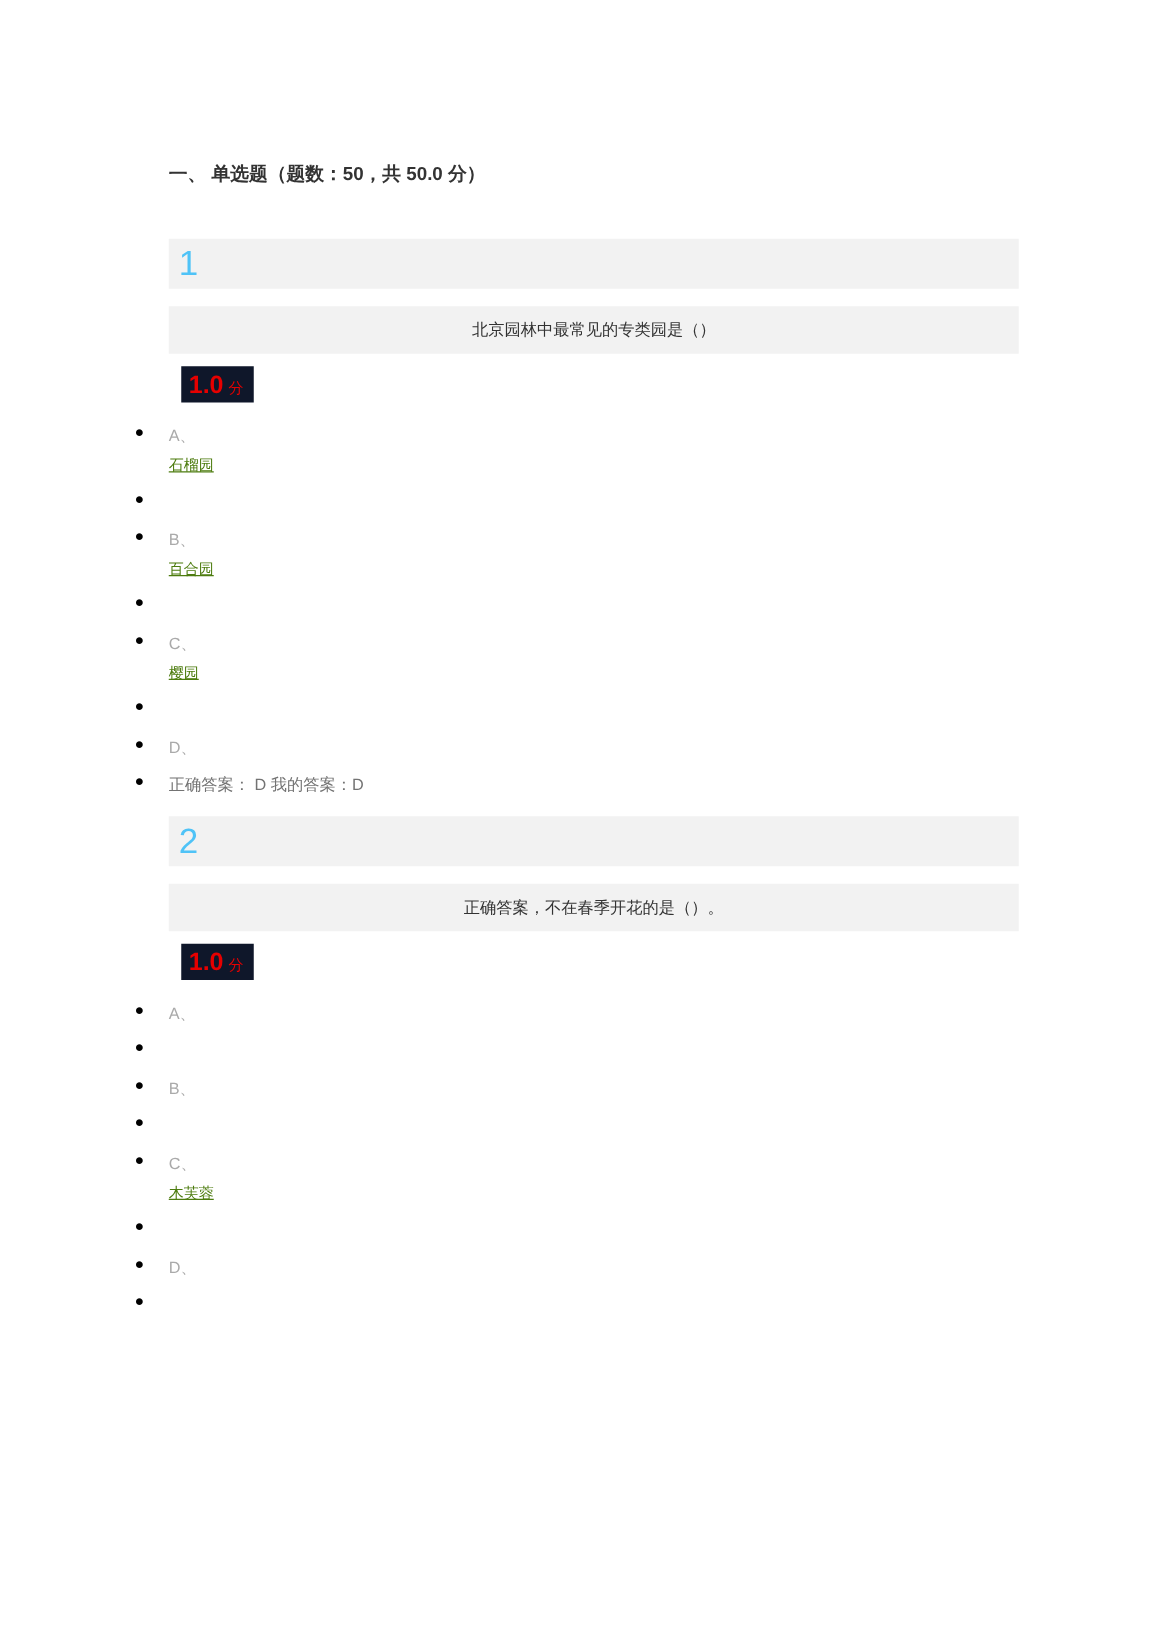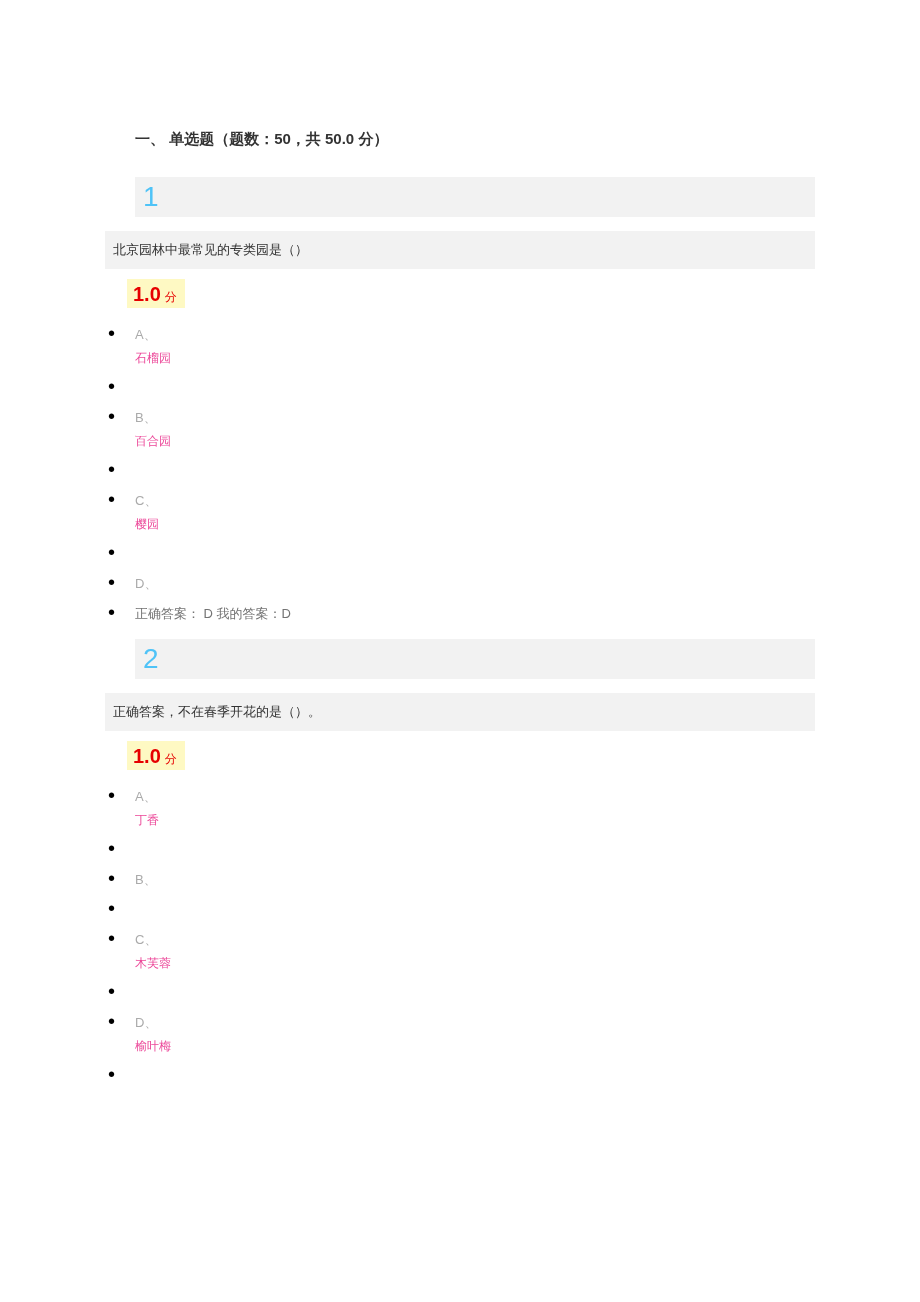--- a/index.html
+++ b/index.html
@@ -11,46 +11,48 @@
       font-family: "Microsoft YaHei", Arial, sans-serif;
       background: #ffffff;
       width: 920px;
       padding: 130px 105px 40px 105px;
       font-size: 13px;
       color: #333;
     }
     .section-title {
       font-size: 15px;
       font-weight: bold;
-      margin-bottom: 28px;
+      margin-bottom: 42px;
       margin-left: 30px;
     }
     .question-number-box {
       background: #f2f2f2;
       padding: 6px 8px;
       margin-left: 30px;
       margin-bottom: 14px;
     }
     .question-number {
       font-size: 28px;
       color: #4fc3f7;
       font-weight: 300;
       line-height: 1;
     }
     .question-text-box {
       background: #f2f2f2;
       padding: 10px 8px;
+      margin-left: 30px;
       margin-bottom: 10px;
       font-size: 13px;
+      text-align: center;
     }
     .score-box {
-      background: #fef9c3;
+      background: #0f172a;
       display: inline-block;
       padding: 4px 8px 2px 6px;
-      margin-left: 22px;
+      margin-left: 40px;
       margin-bottom: 18px;
     }
     .score-value {
       color: #e60000;
       font-size: 20px;
       font-weight: bold;
     }
     .score-unit {
       color: #e60000;
       font-size: 12px;
@@ -74,22 +76,23 @@
       font-size: 20px;
       line-height: 14px;
       color: #000;
     }
     .option-label {
       color: #aaa;
       font-size: 13px;
       margin-bottom: 6px;
     }
     .option-text {
-      color: #ec4899;
+      color: #4d7c0f;
       font-size: 12px;
+      text-decoration: underline;
     }
     .spacer-item {
       height: 18px;
     }
     .answer-line {
       font-size: 13px;
       color: #737373;
       margin-top: 4px;
       margin-bottom: 16px;
     }
@@ -139,33 +142,31 @@
   <span class="question-number">2</span>
 </div>
 <div class="question-text-box">正确答案，不在春季开花的是（）。</div>
 <div class="score-box">
   <span class="score-value">1.0</span><span class="score-unit">分</span>
 </div>
 
 <ul>
   <li>
     <div class="option-label">A、</div>
-    <div class="option-text">丁香</div>
   </li>
   <li class="spacer-item"></li>
   <li>
     <div class="option-label">B、</div>
   </li>
   <li class="spacer-item"></li>
   <li>
     <div class="option-label">C、</div>
     <div class="option-text">木芙蓉</div>
   </li>
   <li class="spacer-item"></li>
   <li>
     <div class="option-label">D、</div>
-    <div class="option-text">榆叶梅</div>
   </li>
   <li class="spacer-item"></li>
 </ul>
 
 
 
 
 </body></html>

